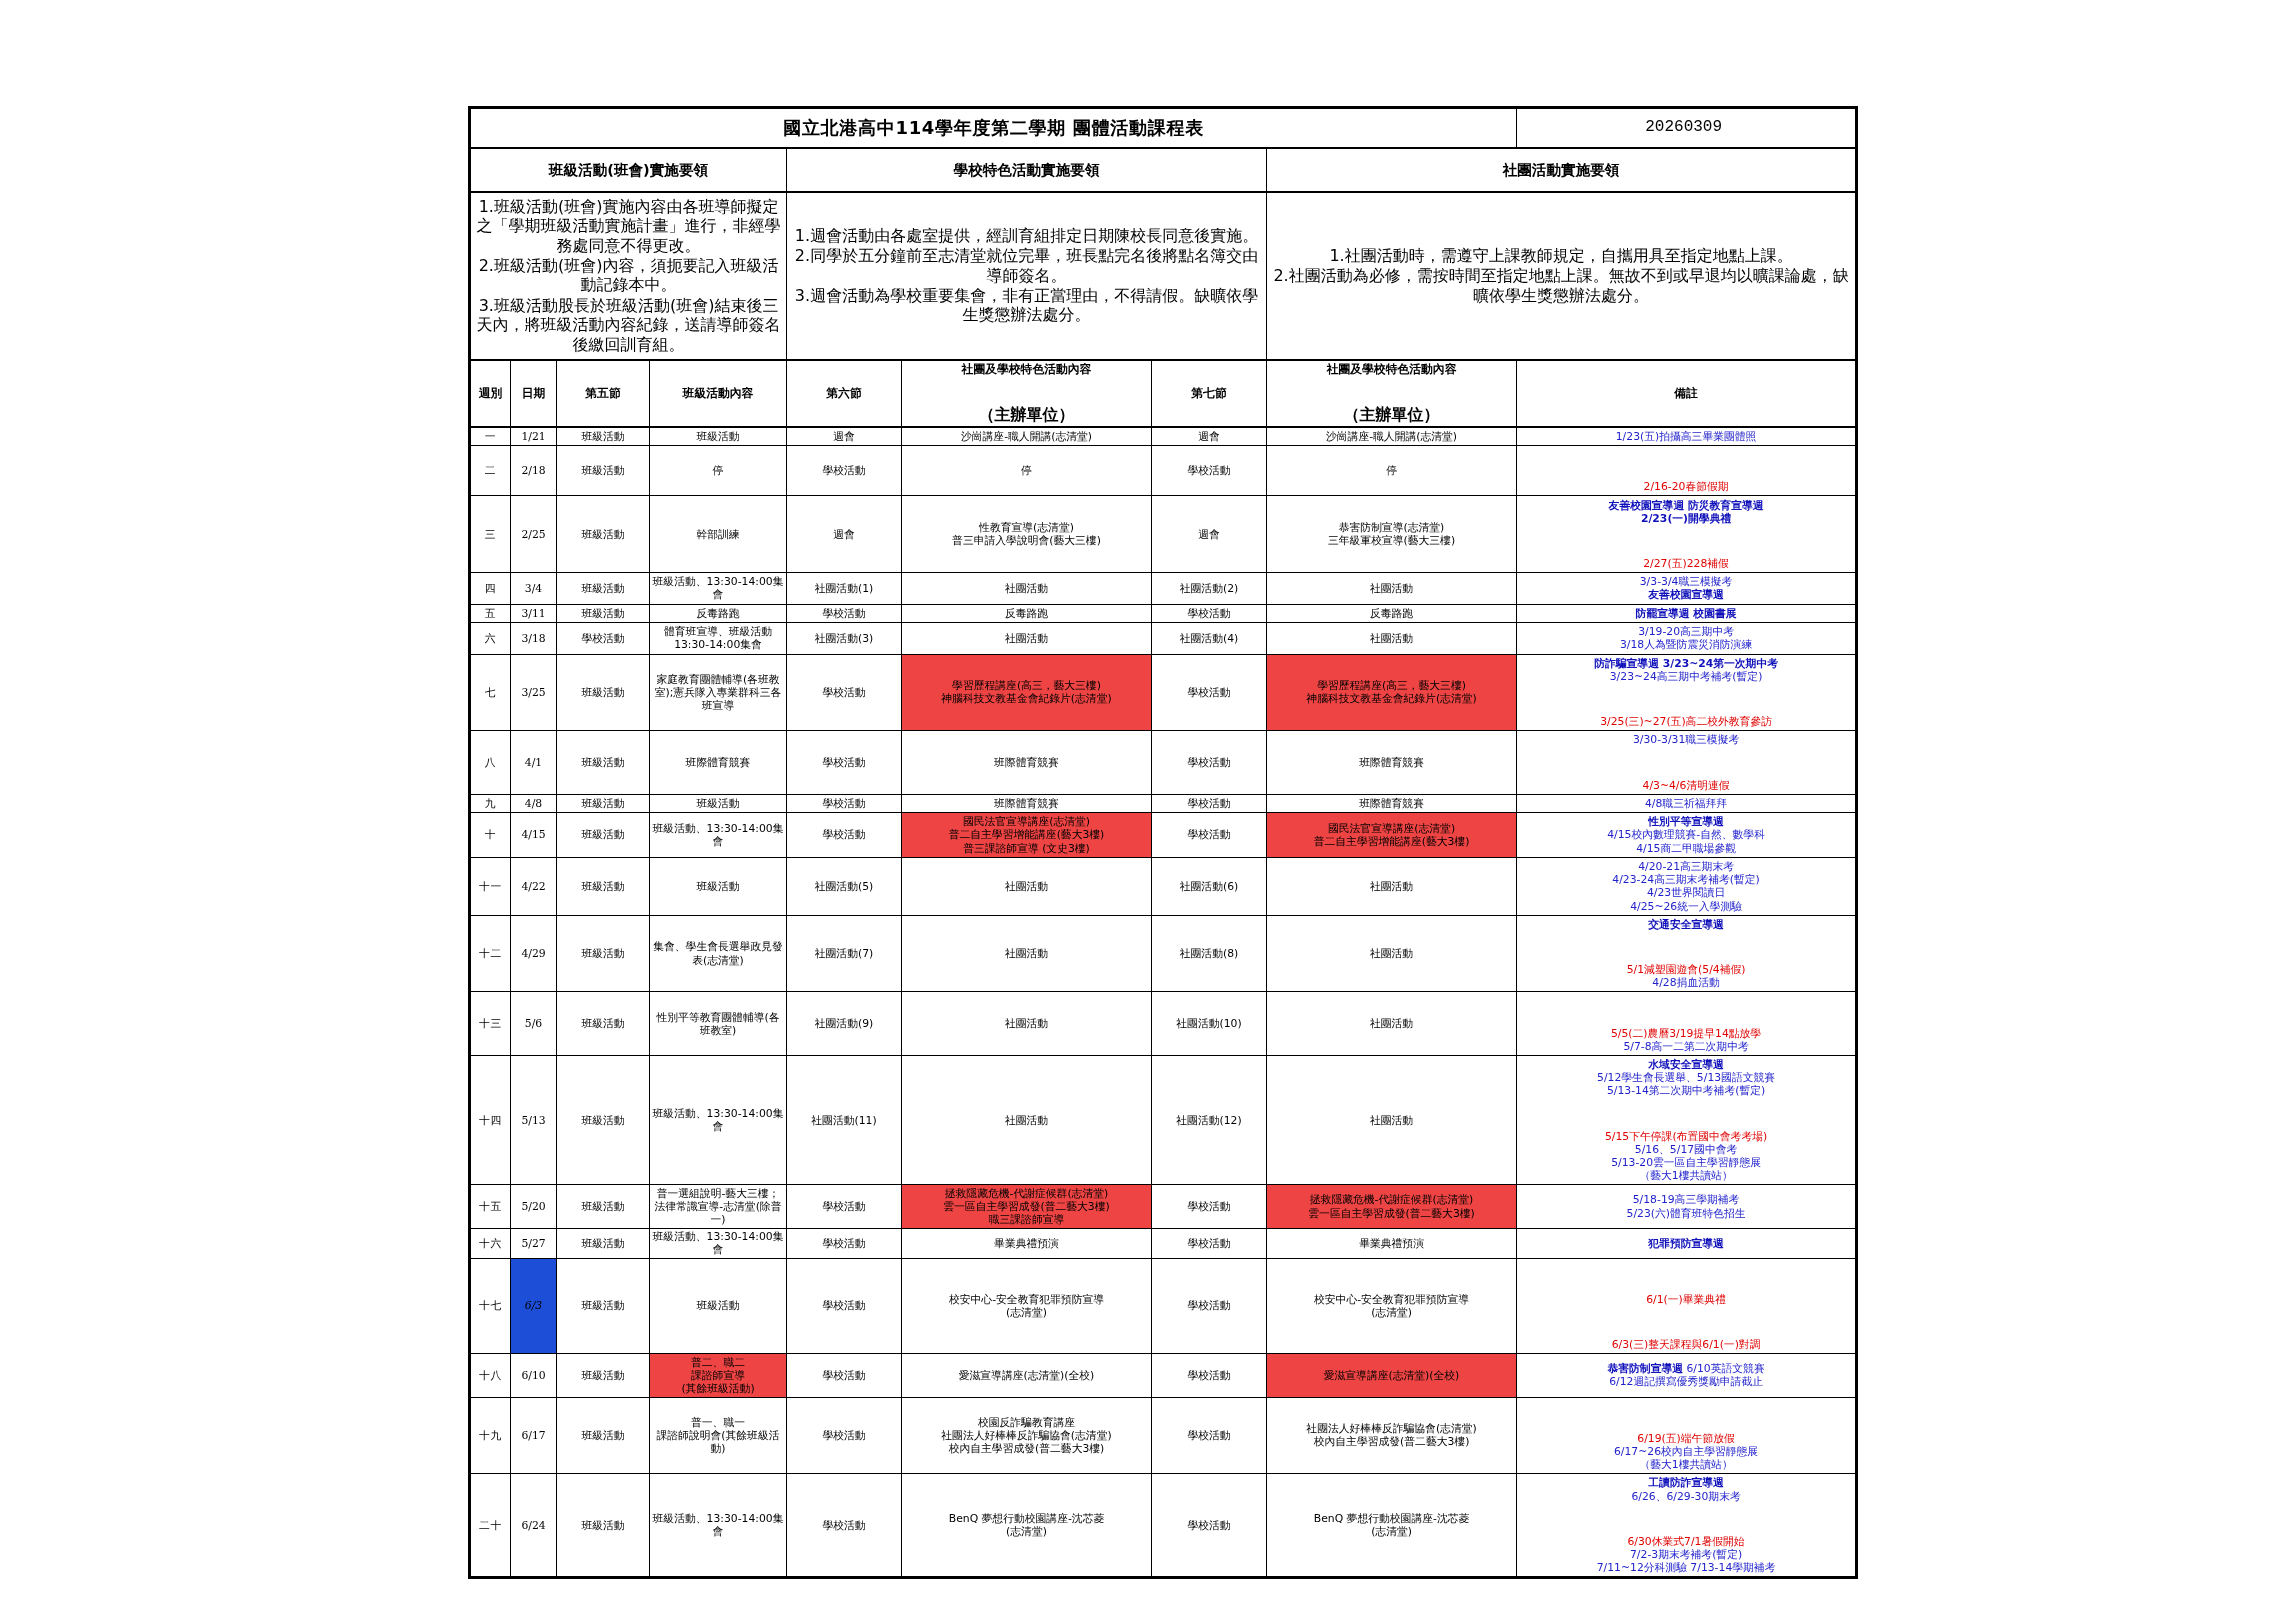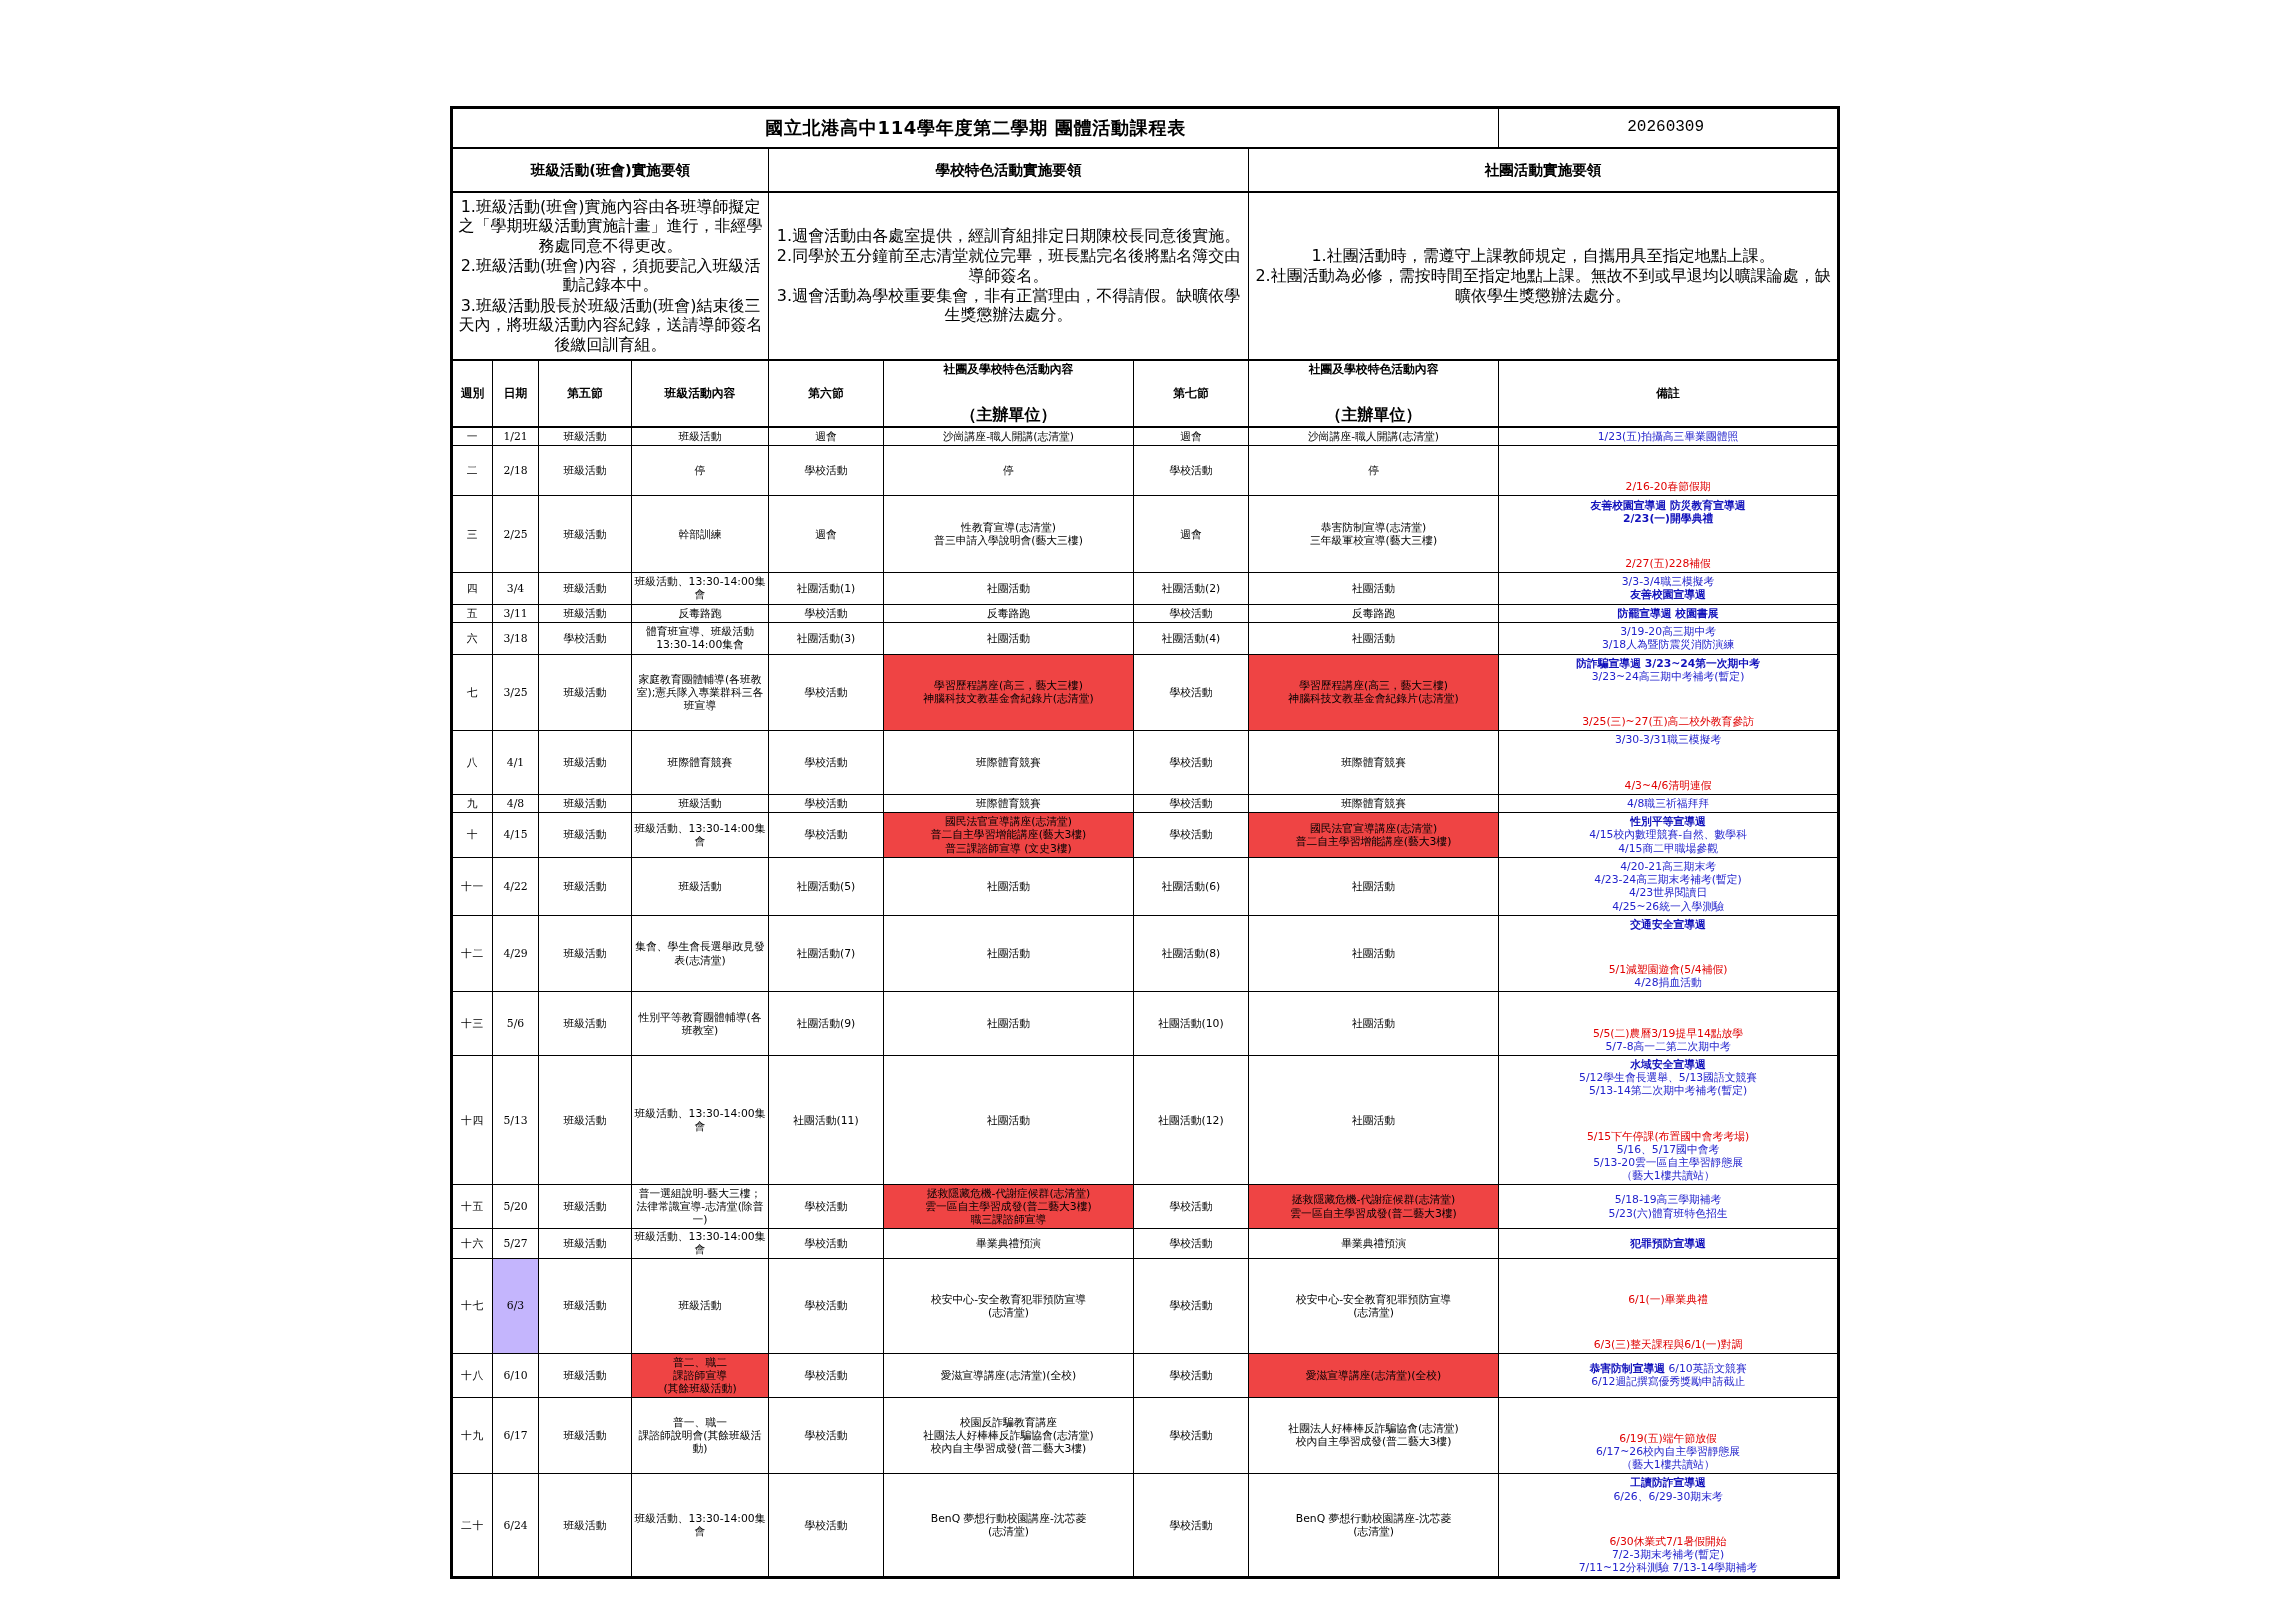--- a/index.html
+++ b/index.html
@@ -7,21 +7,21 @@
   body{
     width:2295px;height:1624px;
     font-family:"DejaVu Sans","Liberation Sans",sans-serif;
     color:#000;
     -webkit-font-smoothing:antialiased;
   }
   .page{position:relative;width:2295px;height:1624px;box-sizing:border-box;}
 
   .sheet{
     position:absolute;
-    left:450px;top:106px;
+    left:468px;top:106px;
     width:1390px;
     border:2.1px solid #000;
     box-sizing:border-box;
     background:#fff;
   }
 
   table.main{
     border-collapse:collapse;
     width:100%;
     table-layout:fixed;
@@ -86,21 +86,21 @@
   .c-sec{font-size:10.8px;}
   .c-act{font-size:10.8px;}
   .c-note{
     font-size:10.4px;
     line-height:1.3;
     padding:2.1px 1.4px !important;
   }
   .c-note .ln{display:block;white-space:nowrap;}
 
   .hl-yellow{background:#ef4444;}
-  .hl-orange{background:#c4b5fd;}
+  .hl-orange{background:#1d4ed8;font-style:italic;}
 
   .blue{color:#2222CC;}
   .blue-b{color:#1111BB;font-weight:700;}
   .red-b{color:#E00000;font-weight:400;margin-top:32px;}
 </style>
 </head>
 <body>
 
 <div class="page">
   <div class="sheet">

